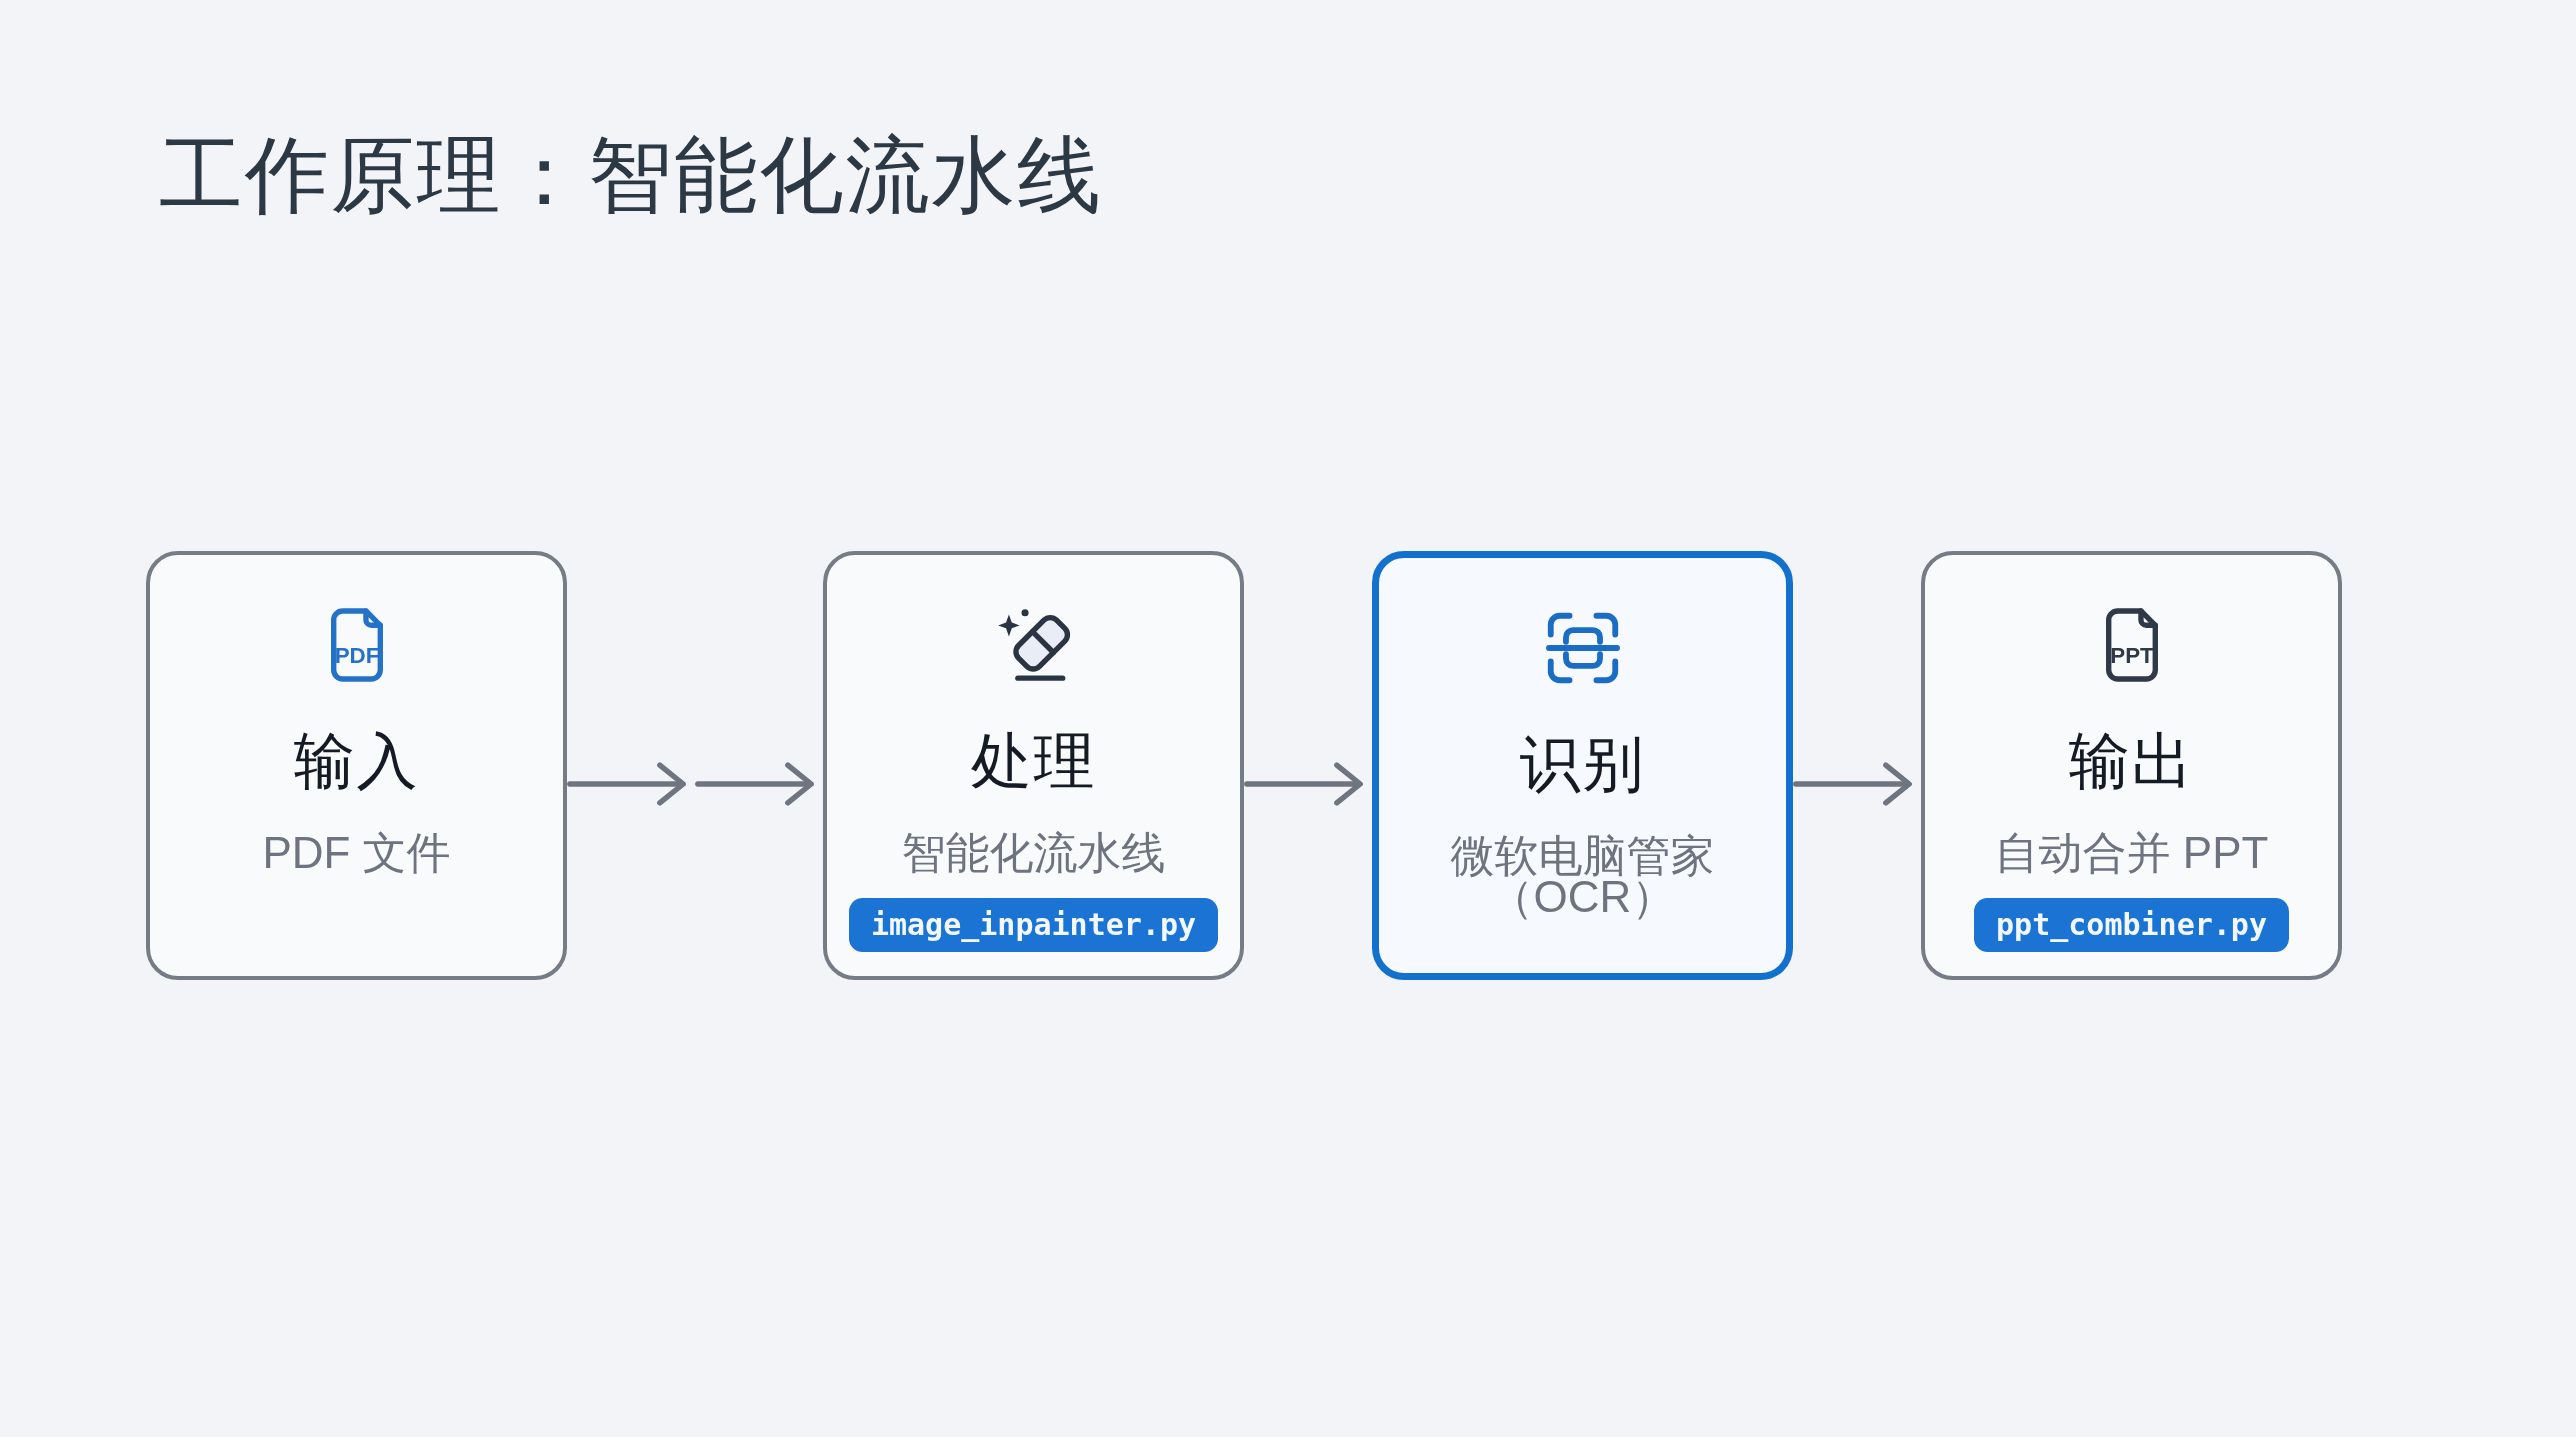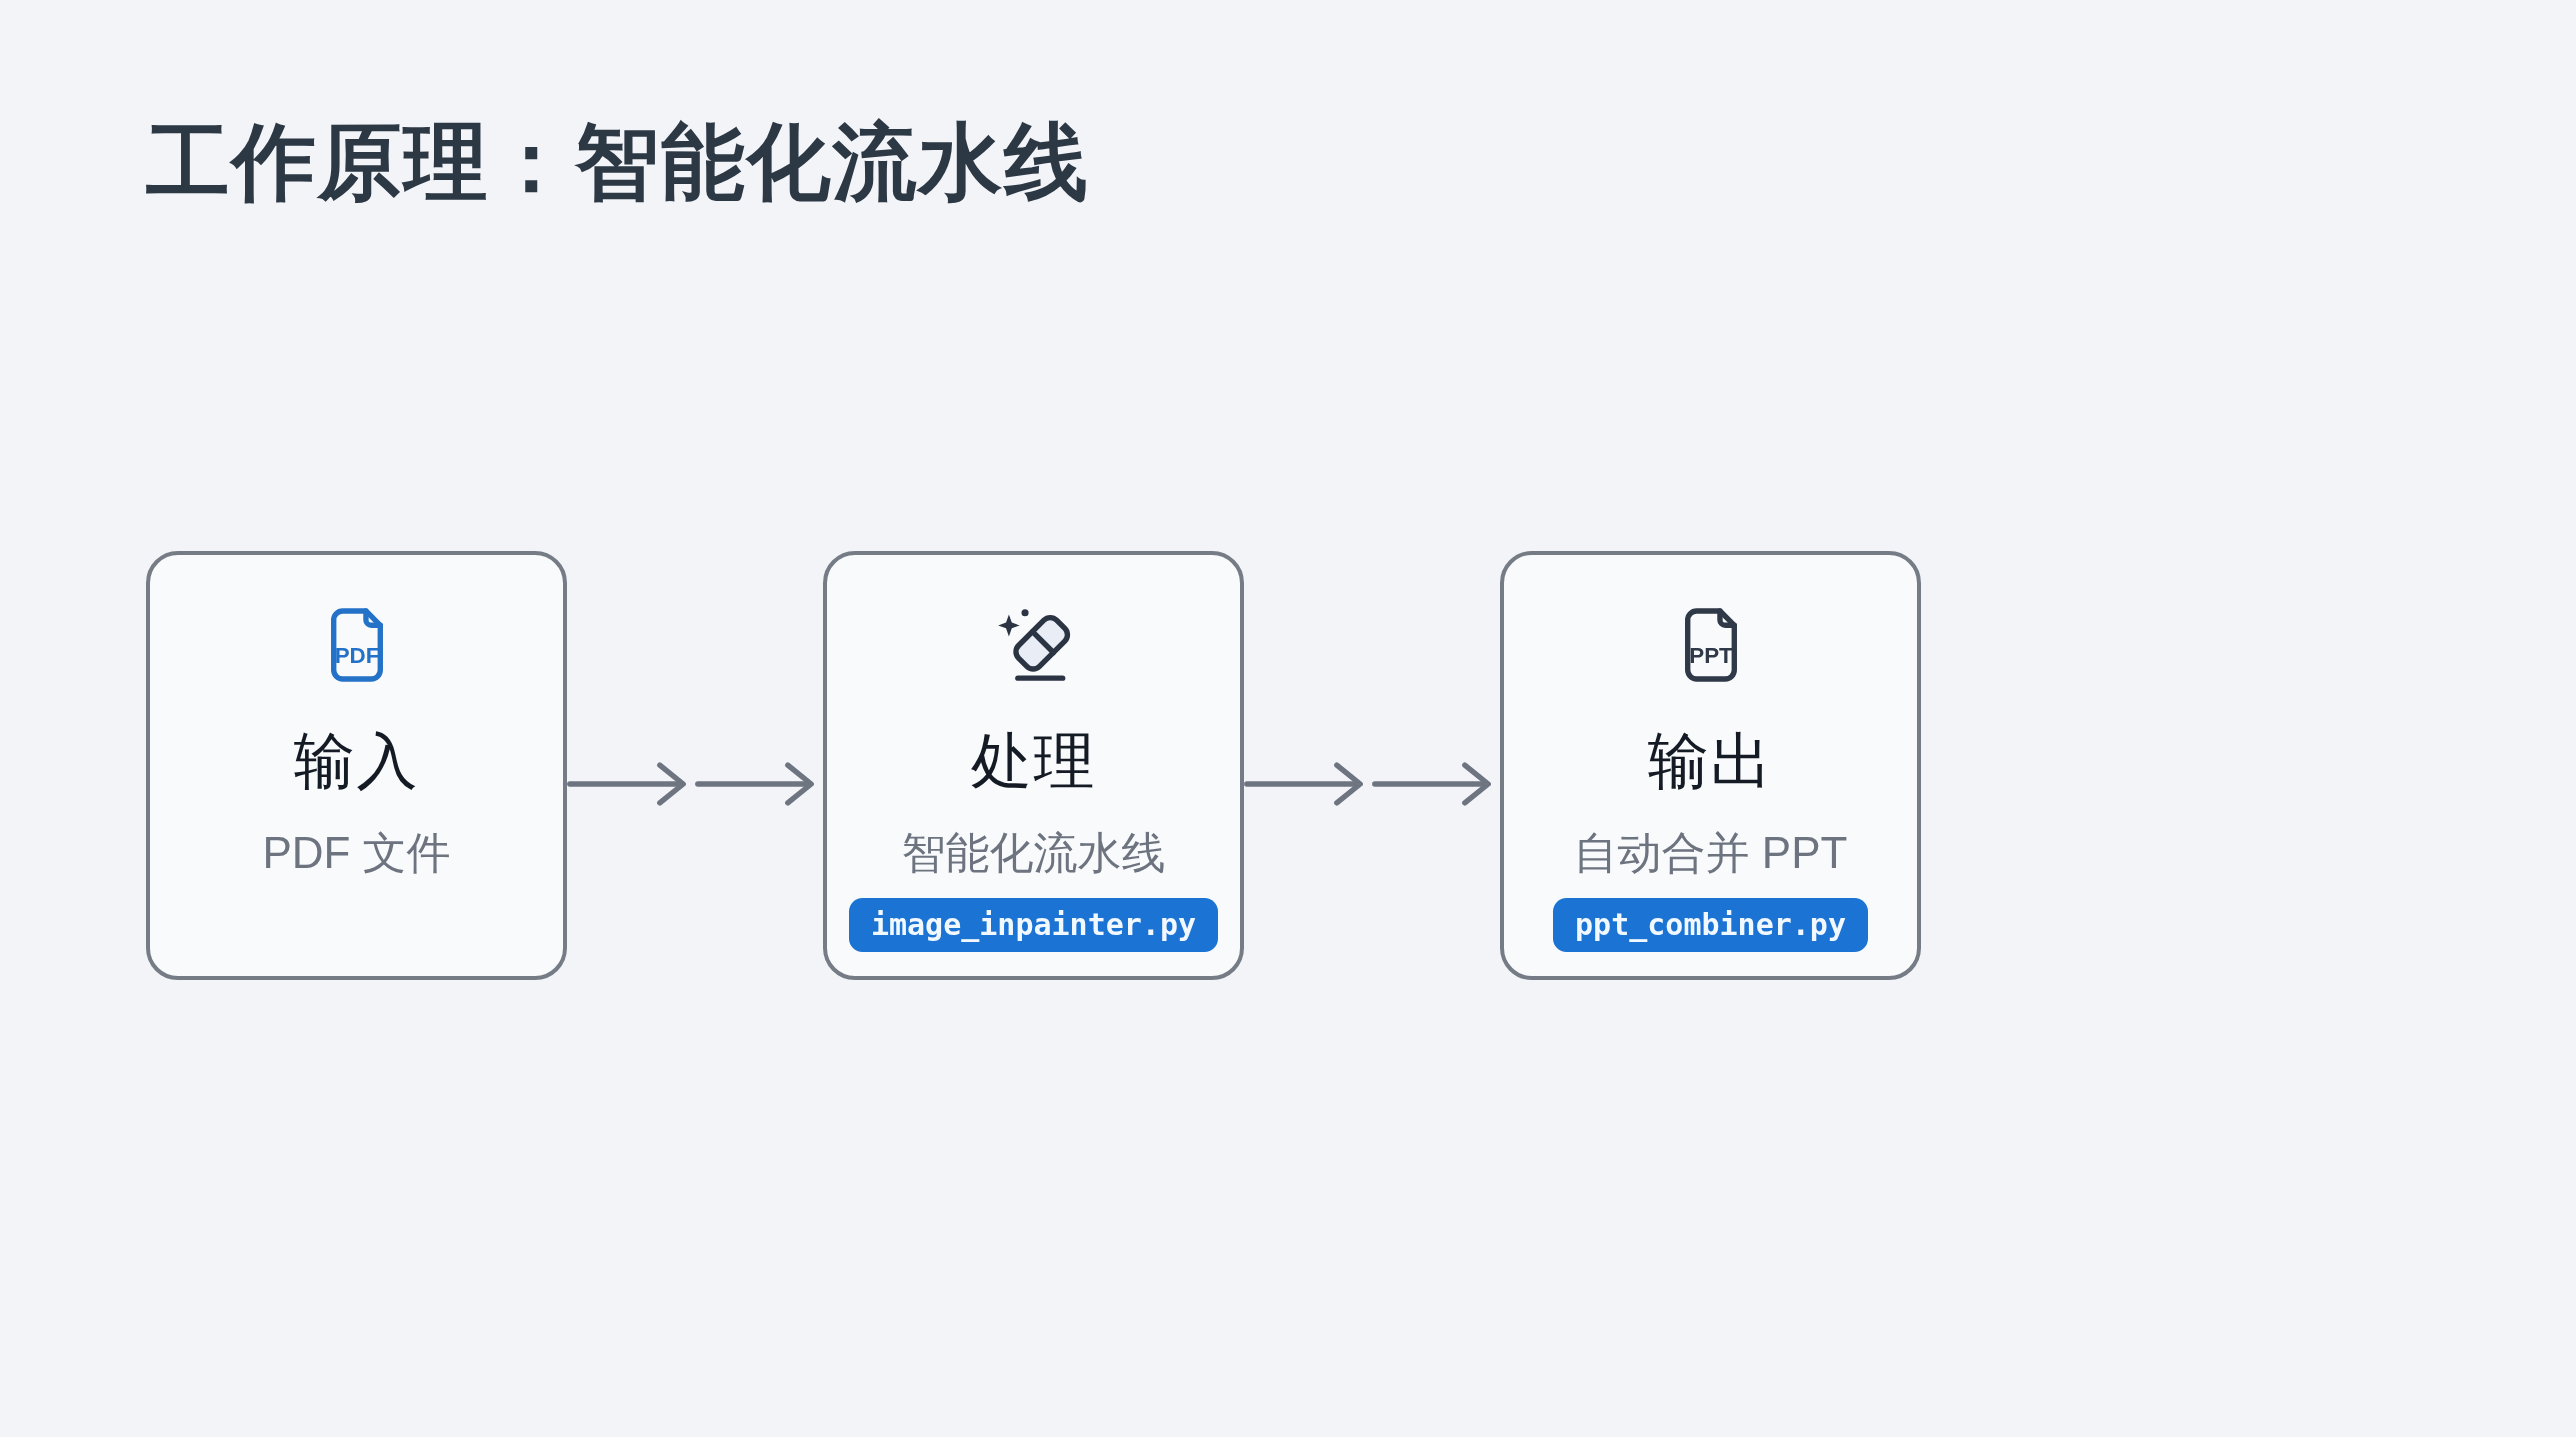--- a/index.html
+++ b/index.html
@@ -11,23 +11,23 @@
     height: 1438px;
     background: #f2f4f8;
     font-family: "Liberation Sans", "DejaVu Sans", sans-serif;
     overflow: hidden;
     position: relative;
   }
   .slide-title {
     position: absolute;
     left: 146px;
     top: 106px;
-    margin: 0;
+    margin: 13px;
     font-size: 84px;
-    font-weight: 700;
+    font-weight: 400;
     letter-spacing: 1.8px;
     color: #2d3845;
   }
   .pipeline {
     position: absolute;
     left: 146px;
     top: 551px;
     display: flex;
     align-items: center;
   }
@@ -162,20 +162,39 @@
     <span class="badge">image_inpainter.py</span>
   </section>
   <div class="arrow">
     <svg viewBox="0 0 142 60">
       <g fill="none" stroke="#6e7580" stroke-width="6" stroke-linecap="round" stroke-linejoin="round">
         <line x1="3" y1="30" x2="127" y2="30"></line>
         <polyline points="103,9 129,30 103,51"></polyline>
       </g>
     </svg>
   </div>
+<section class="card highlighted">
+    <div class="icon-slot">
+          <svg viewBox="0 0 96 96">
+    <g fill="none" stroke="#1a6cc4" stroke-width="6.5" stroke-linecap="round" stroke-linejoin="round">
+      <path d="M12 33 v-11 a10 10 0 0 1 10 -10 h11"></path>
+      <path d="M63 12 h11 a10 10 0 0 1 10 10 v11"></path>
+      <path d="M84 63 v11 a10 10 0 0 1 -10 10 h-11"></path>
+      <path d="M33 84 h-11 a10 10 0 0 1 -10 -10 v-11"></path>
+      <path d="M29 41 v-5 a8 8 0 0 1 8 -8 h22 a8 8 0 0 1 8 8 v5"></path>
+      <path d="M29 55 v5 a8 8 0 0 0 8 8 h22 a8 8 0 0 0 8 -8 v-5"></path>
+      <line x1="10" y1="48" x2="86" y2="48"></line>
+    </g>
+  </svg>
+        </div>
+    <h2 class="card-title">识别</h2>
+    <p class="card-subtitle">微软电脑管家</p>
+    <p class="card-subtitle card-subtitle2" style="margin-top:0">（OCR）</p>
+
+  </section>
   <div class="arrow">
     <svg viewBox="0 0 142 60">
       <g fill="none" stroke="#6e7580" stroke-width="6" stroke-linecap="round" stroke-linejoin="round">
         <line x1="3" y1="30" x2="127" y2="30"></line>
         <polyline points="103,9 129,30 103,51"></polyline>
       </g>
     </svg>
   </div>
 <section class="card">
     <div class="icon-slot">

